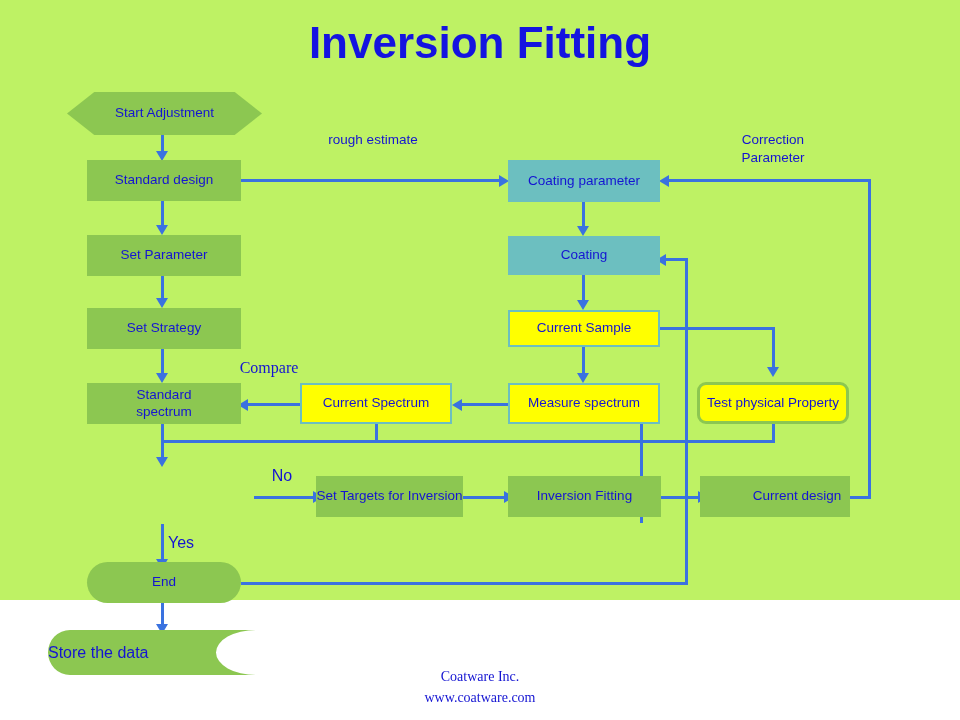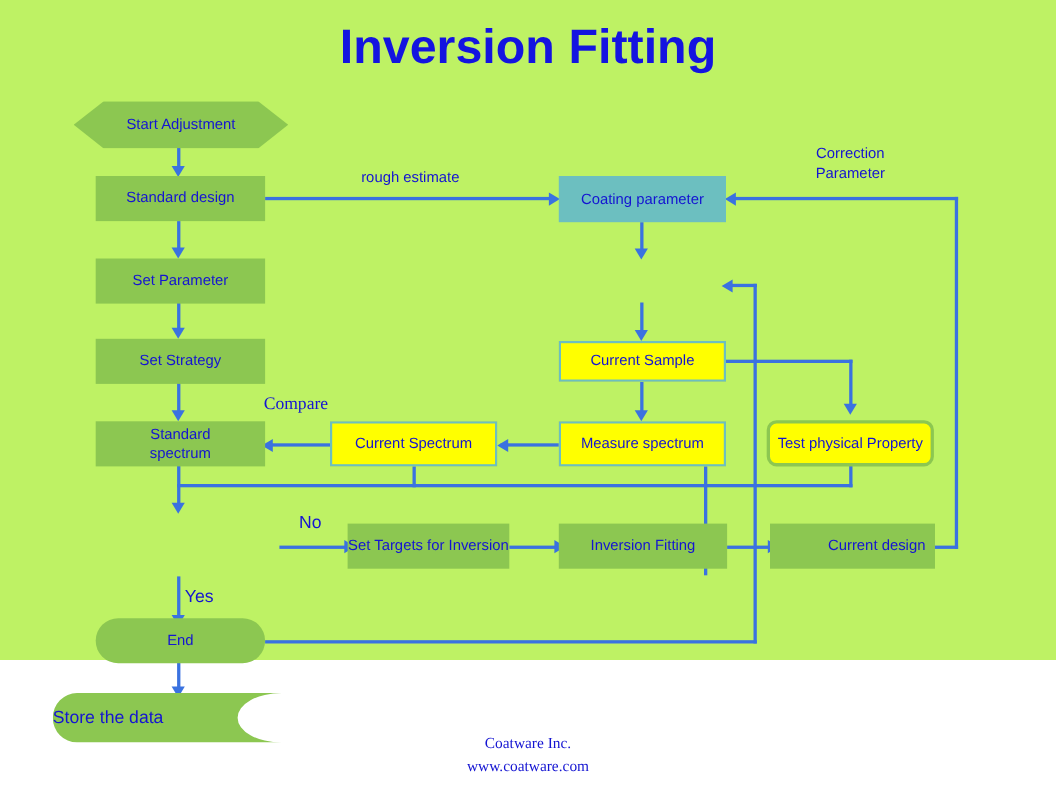--- a/index.html
+++ b/index.html
@@ -161,20 +161,23 @@
     </svg>
     <div style="position:absolute; left:0; top:0; width:196px; height:45px; display:flex; align-items:center; justify-content:flex-start; color:#1414d2; font-size:16px;">
       <span>Store the data</span>
     </div>
   </div>
 
   <div class="node teal" style="left:508px; top:160px; width:152px; height:42px;">
     <span>Coating parameter</span>
   </div>
 
+  <div class="node teal" style="left:508px; top:236px; width:152px; height:39px;">
+    <span>Coating</span>
+  </div>
 
   <div class="node yellow" style="left:508px; top:310px; width:152px; height:37px;">
     <span>Current  Sample</span>
   </div>
 
   <div class="node yellow" style="left:508px; top:383px; width:152px; height:41px;">
     <span>Measure spectrum</span>
   </div>
 
   <div class="node yellow" style="left:300px; top:383px; width:152px; height:41px;">
@@ -190,21 +193,21 @@
   </div>
 
   <div class="node green" style="left:508px; top:476px; width:153px; height:41px;">
     <span>Inversion  Fitting</span>
   </div>
 
   <div class="node green" style="left:700px; top:476px; width:150px; height:41px;padding-left:44px;">
     <span>Current  design</span>
   </div>
 
-  <div class="flabel" style="left:318px; top:131px; width:110px;margin-top:21px;">
+  <div class="flabel" style="left:318px; top:131px; width:110px;">
     <span>rough estimate</span>
   </div>
 
   <div class="flabel" style="left:713px; top:131px; width:120px;">
     <span>Correction Parameter</span>
   </div>
 
   <div class="flabel big" style="left:214px; top:358px; width:110px;font-family:Liberation Serif, serif;">
     <span>Compare</span>
   </div>

